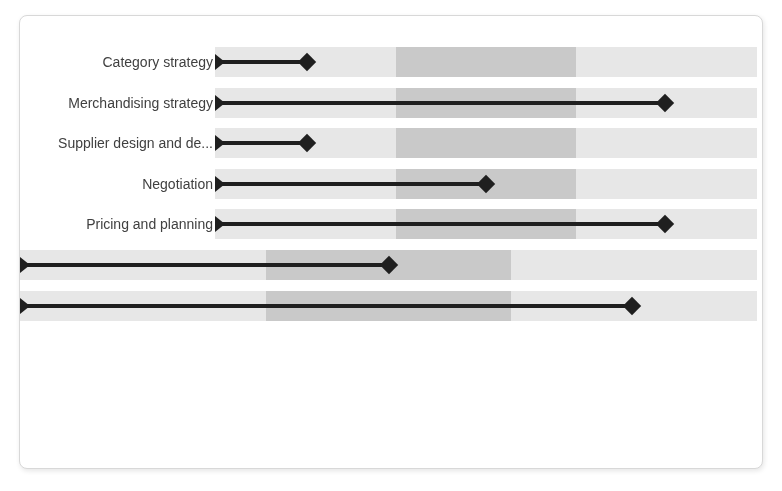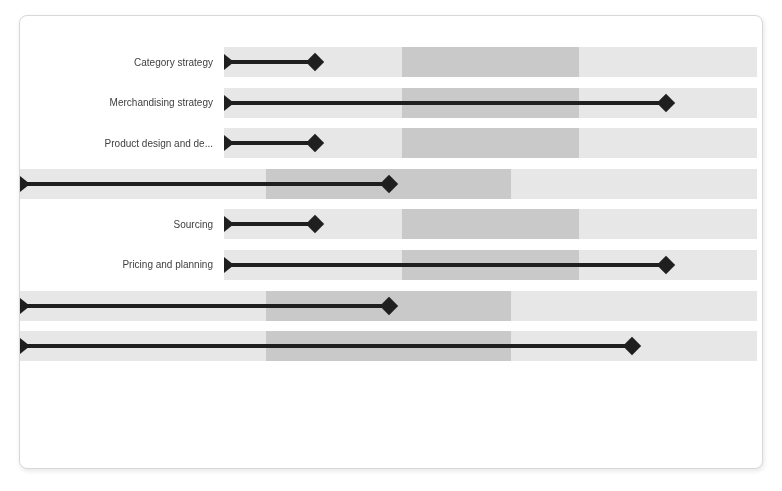--- a/index.html
+++ b/index.html
@@ -31,22 +31,22 @@
   .row {
     display: flex;
     align-items: center;
     height: 30px;
     margin-bottom: 10.6px;
   }
   .label {
     width: 193px;
     flex: 0 0 193px;
     text-align: right;
-    padding-right: 11px;
-    font-size: 10px;
+    padding-right: 2px;
+    font-size: 14px;
     color: var(--label-color, #404040);
     white-space: nowrap;
     overflow: hidden;
   }
   .bar {
     position: relative;
     flex: 1 1 auto;
     height: 100%;
     background: var(--bar-bg, #e7e7e7);
   }
@@ -104,47 +104,39 @@
     <div class="bar">
       <div class="band" style="left: 33.333%; width: 33.334%;"></div>
       <div class="vline" style="width: 83%;"></div>
       <div class="tri"></div>
       <div class="diamond" style="left: 83%;"></div>
     </div>
   </div>
 
 
   <div class="row">
-    <div class="label">Product design and de...</div>
+    <div class="label">Supplier design and de...</div>
     <div class="bar">
       <div class="band" style="left: 33.333%; width: 33.334%;"></div>
       <div class="vline" style="width: 17%;"></div>
       <div class="tri"></div>
       <div class="diamond" style="left: 17%;"></div>
     </div>
   </div>
 
   <div class="row">
+    <div class="label">Negotiation</div>
     <div class="bar">
       <div class="band" style="left: 33.333%; width: 33.334%;"></div>
       <div class="vline" style="width: 50%;"></div>
       <div class="tri"></div>
       <div class="diamond" style="left: 50%;"></div>
     </div>
   </div>
 
-  <div class="row">
-    <div class="label">Sourcing</div>
-    <div class="bar">
-      <div class="band" style="left: 33.333%; width: 33.334%;"></div>
-      <div class="vline" style="width: 17%;"></div>
-      <div class="tri"></div>
-      <div class="diamond" style="left: 17%;"></div>
-    </div>
-  </div>
 
   <div class="row">
     <div class="label">Pricing and planning</div>
     <div class="bar">
       <div class="band" style="left: 33.333%; width: 33.334%;"></div>
       <div class="vline" style="width: 83%;"></div>
       <div class="tri"></div>
       <div class="diamond" style="left: 83%;"></div>
     </div>
   </div>

